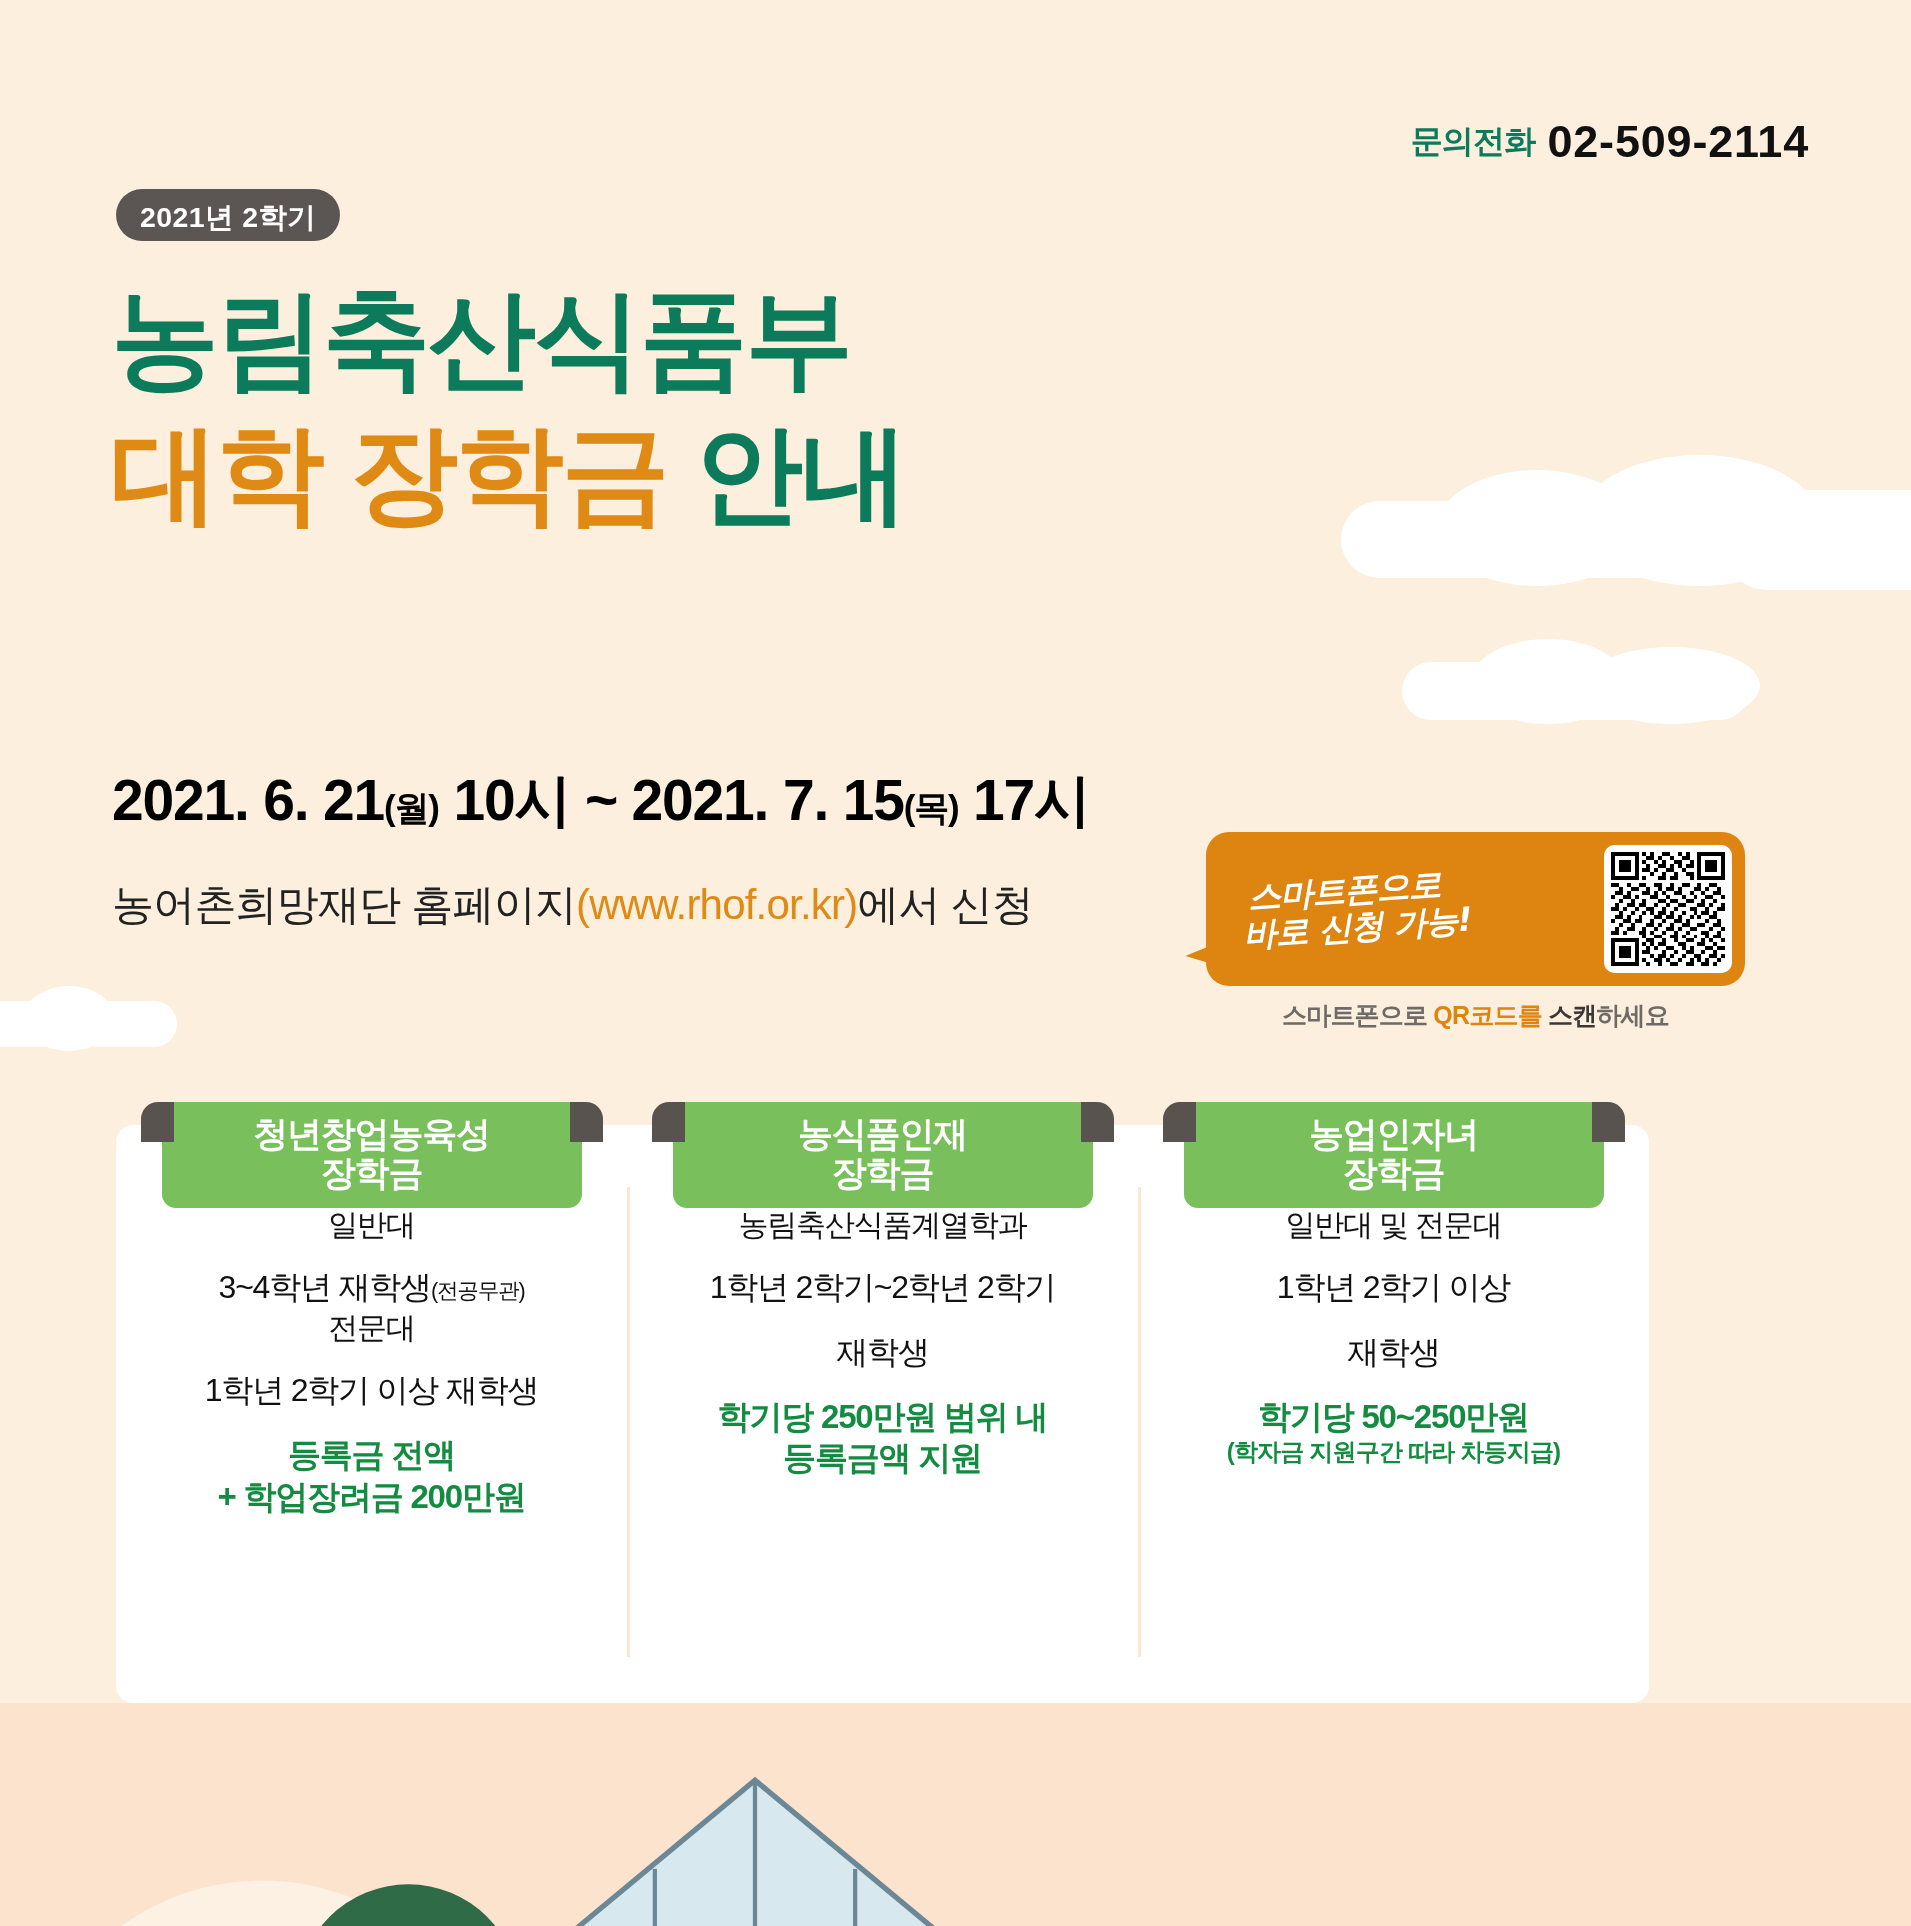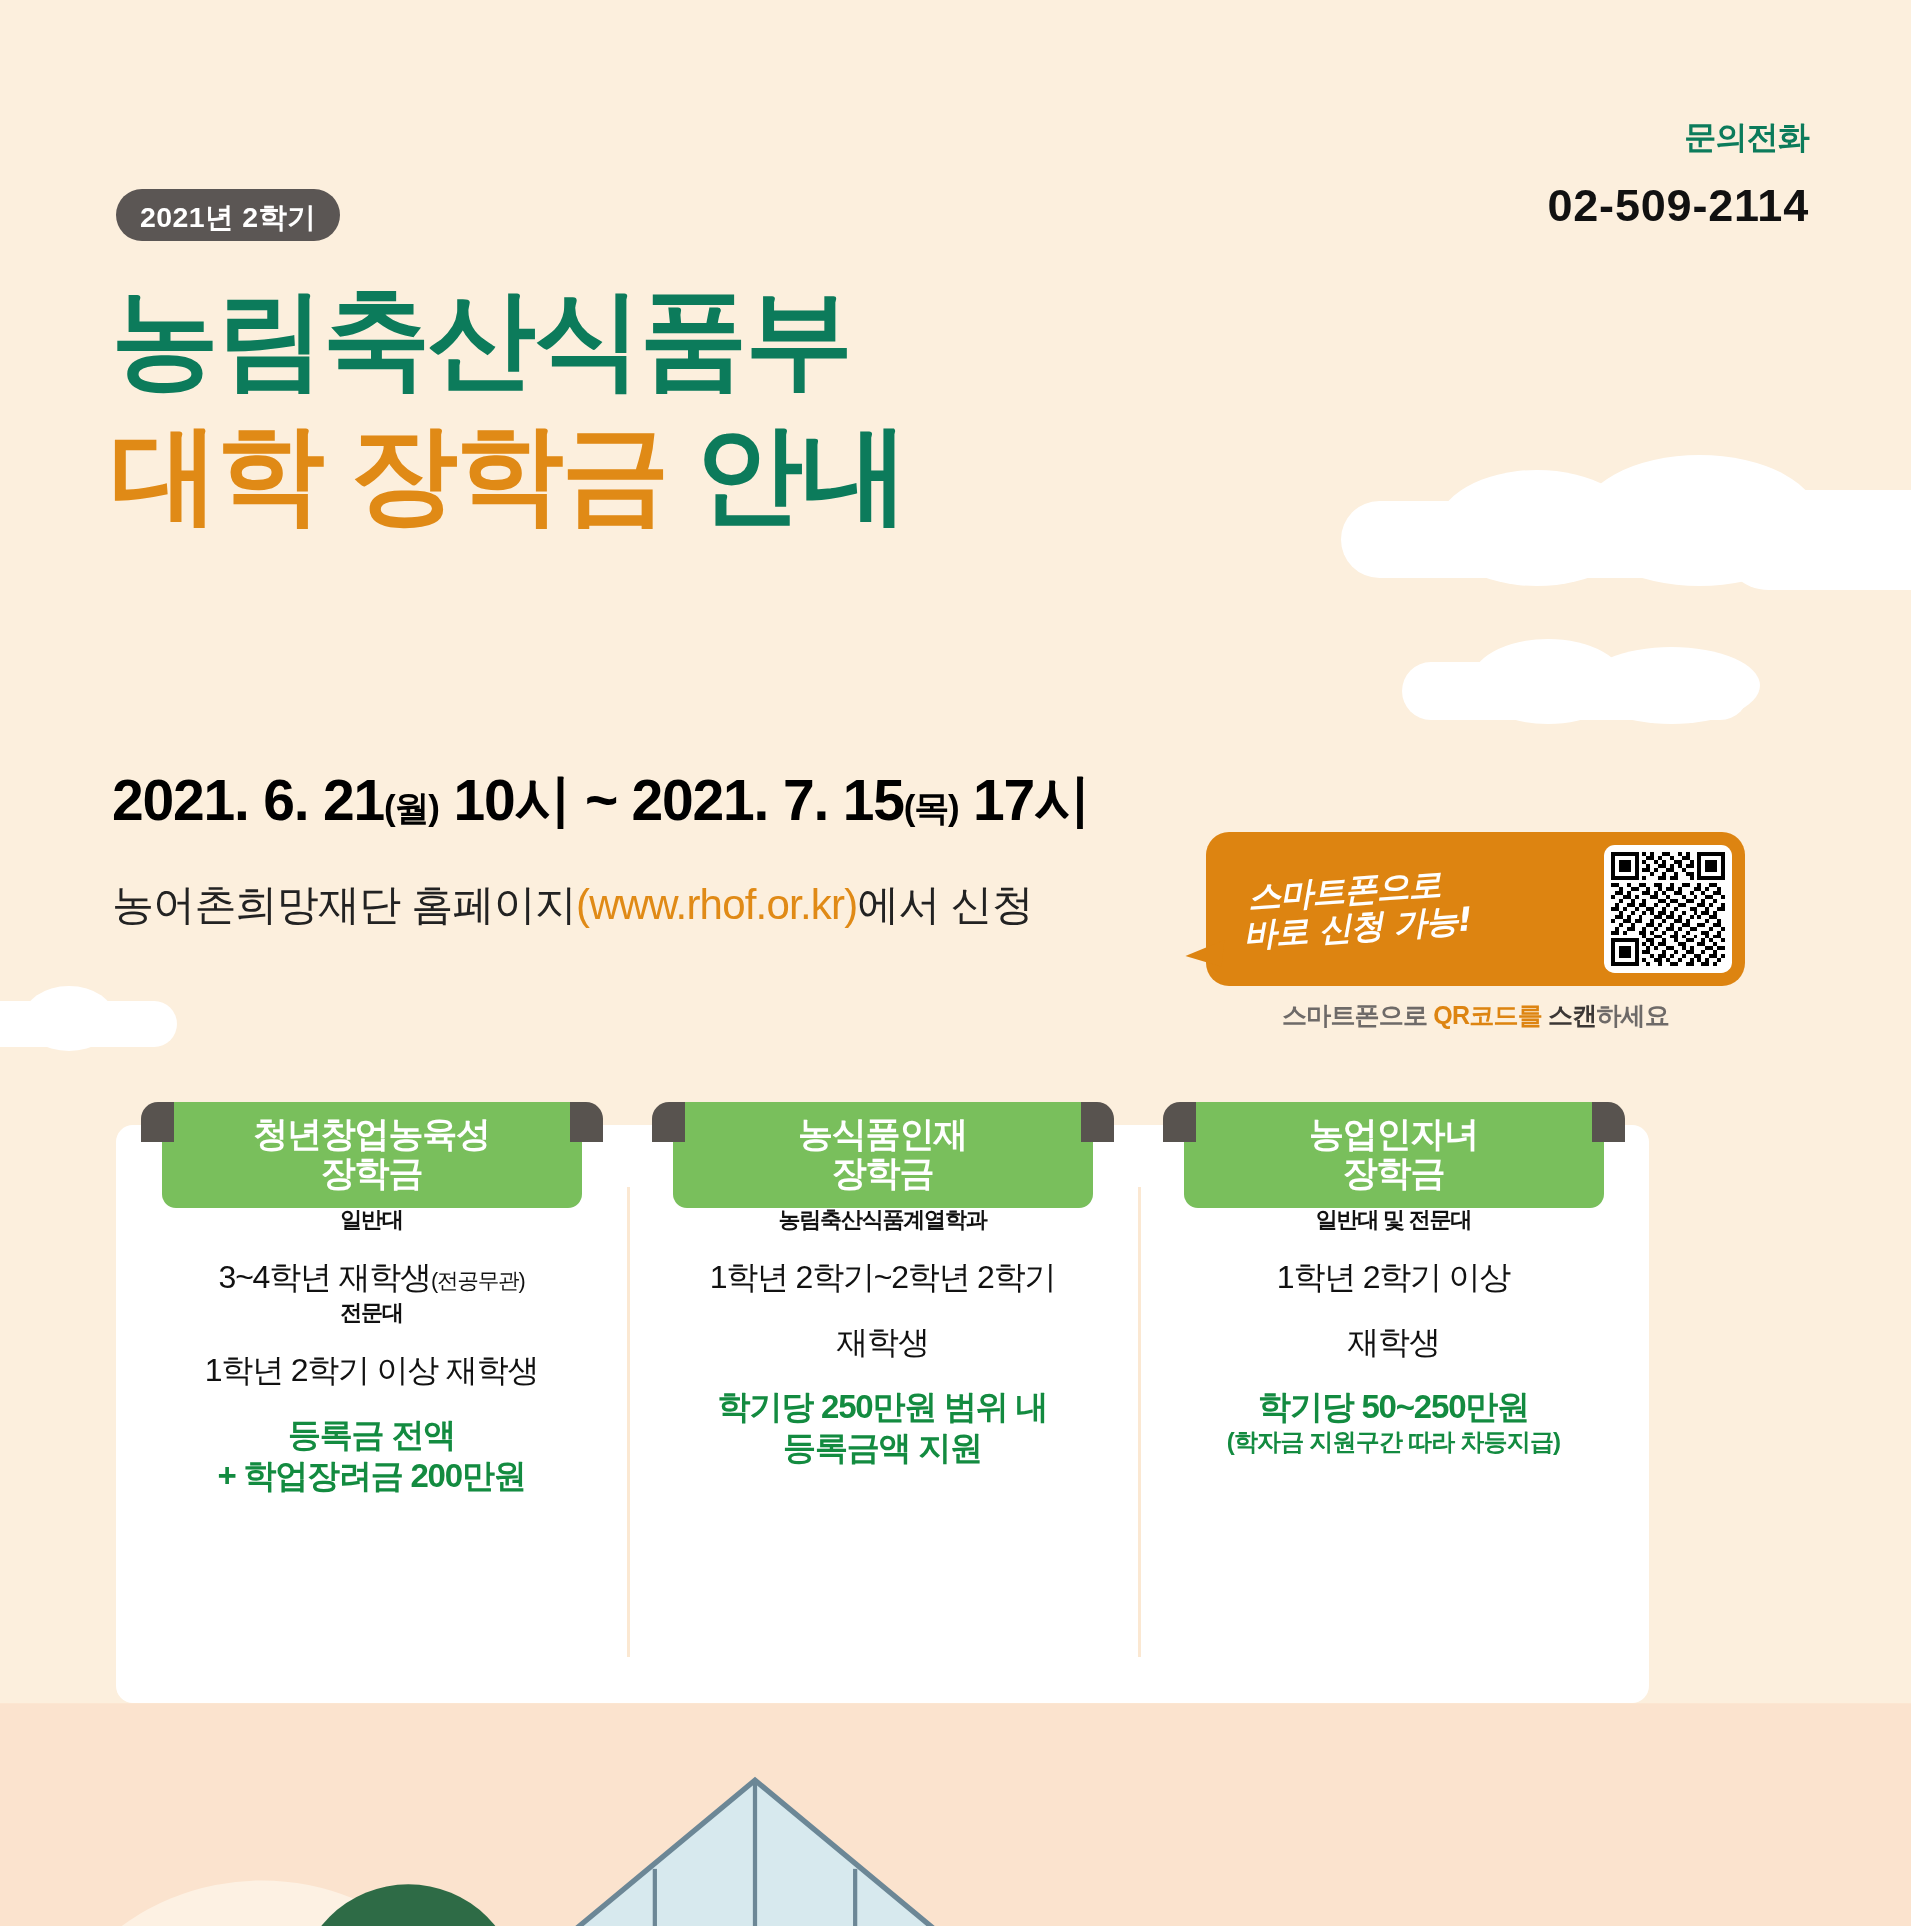--- a/index.html
+++ b/index.html
@@ -13,21 +13,21 @@
   .poster{ position:absolute; inset:0; overflow:hidden; }
 
   
   .cloud{ position:absolute; background:#FFFFFF; border-radius:50%; }
   .cloudgrp{ position:absolute; }
 
   
   .phone-line{
     position:absolute; right:102px; top:116px;
     font-size:43px; font-weight:700; letter-spacing:-0.8px;
-    white-space:nowrap; display:flex; align-items:flex-end; gap:20px;flex-direction:column;
+    white-space:nowrap; display:flex; align-items:center; gap:12px;
   }
   .phone-label{ color:#0C7B5B; font-size:32px; font-weight:700; }
   .phone-num{ color:#111111; font-size:45px; font-weight:700; letter-spacing:0.8px;}
 
   .badge{
     position:absolute; left:116px; top:189px;
     background:#5B5654; color:#FFFFFF;
     border-radius:27px;
     padding:10px 24px 4px 24px;
     font-size:28.5px; font-weight:700; letter-spacing:0.4px;
@@ -117,21 +117,21 @@
     padding:12.3px 0 15.4px 0;
   }
   .banner .tab{
     position:absolute; top:0; width:33px; height:40px; background:#58534F;
   }
   .banner .tab.l{ left:-21px; border-radius:17px 0 0 0; }
   .banner .tab.r{ right:-21px; border-radius:0 17px 0 0; }
 
   .c-body{ padding:0 15.4px; }
   .c-head{
-    font-size:22px; font-weight:700; color:#111111;
+    font-size:30px; font-weight:400; color:#111111;
     letter-spacing:-1.2px; line-height:1.28; white-space:nowrap;
   }
   .c-sub{
     font-size:32px; font-weight:400; color:#111111;
     letter-spacing:-1.2px; line-height:1.3; white-space:nowrap;margin-top:23px;
   }
   .c-sub .tiny{ font-size:21.6px; }
   .c-amt{
     margin-top:22.3px; font-size:33px; font-weight:800; color:#138B40;
     letter-spacing:-1.2px; line-height:1.25; white-space:nowrap;

